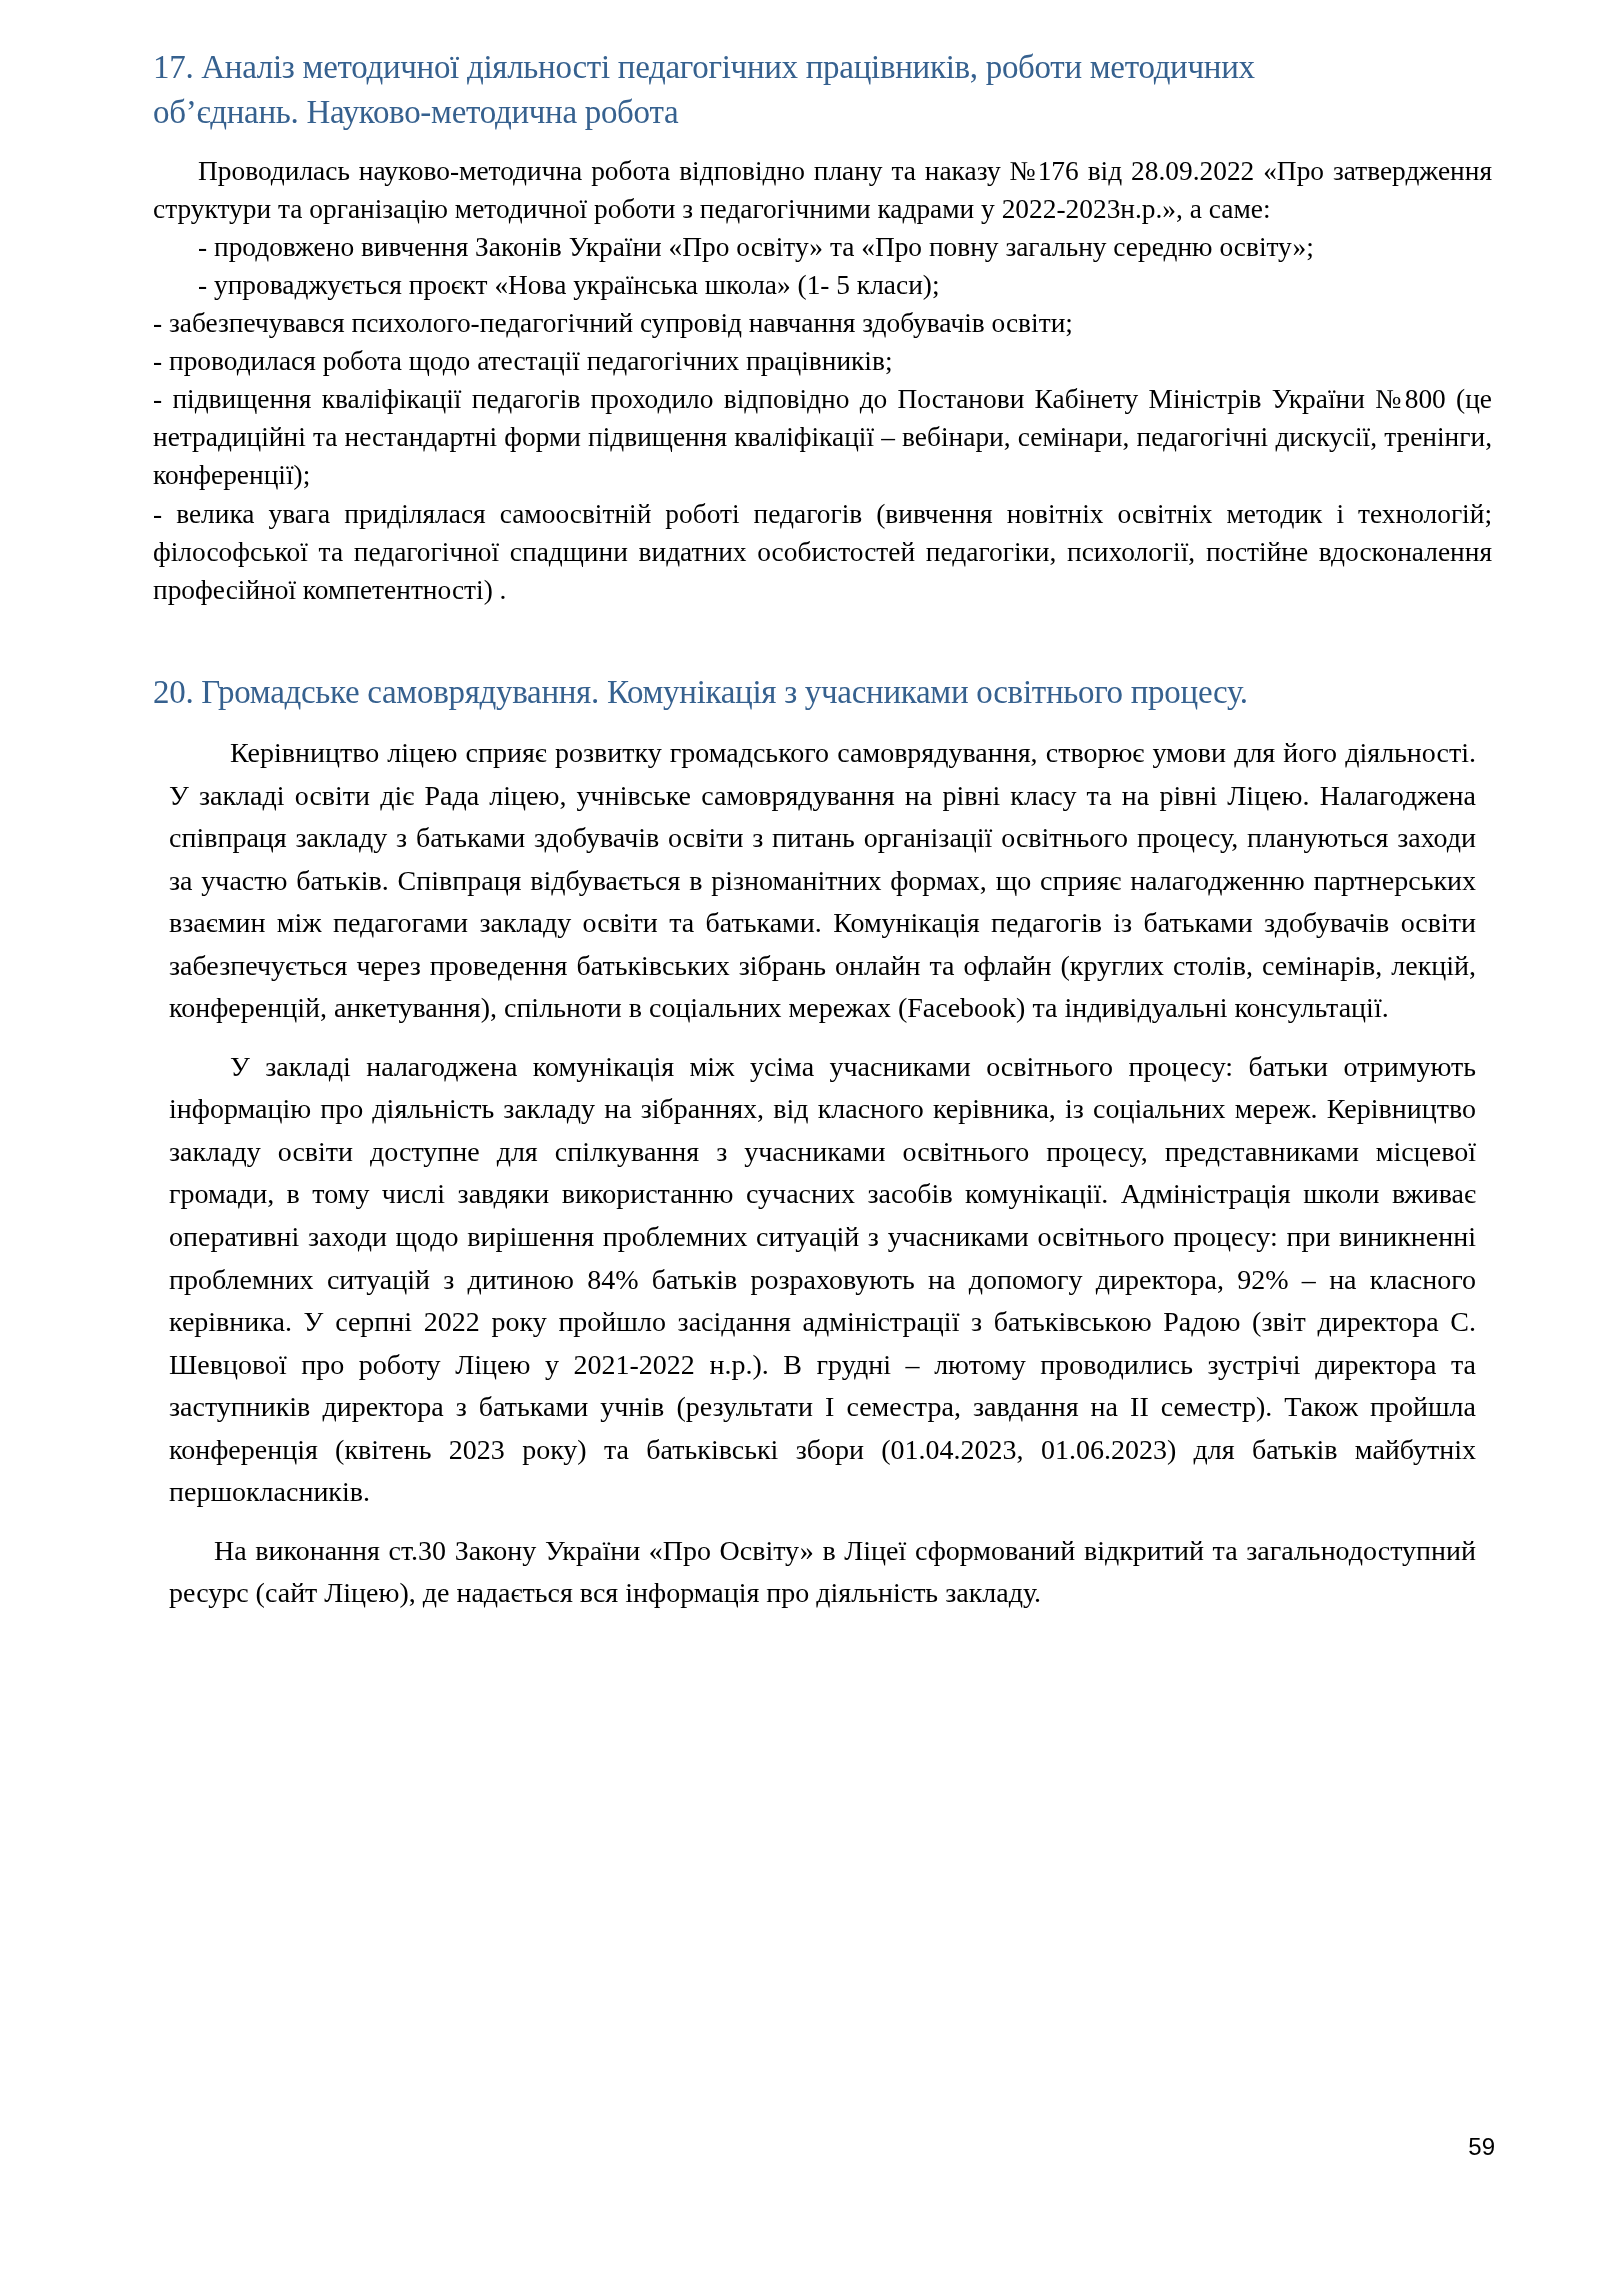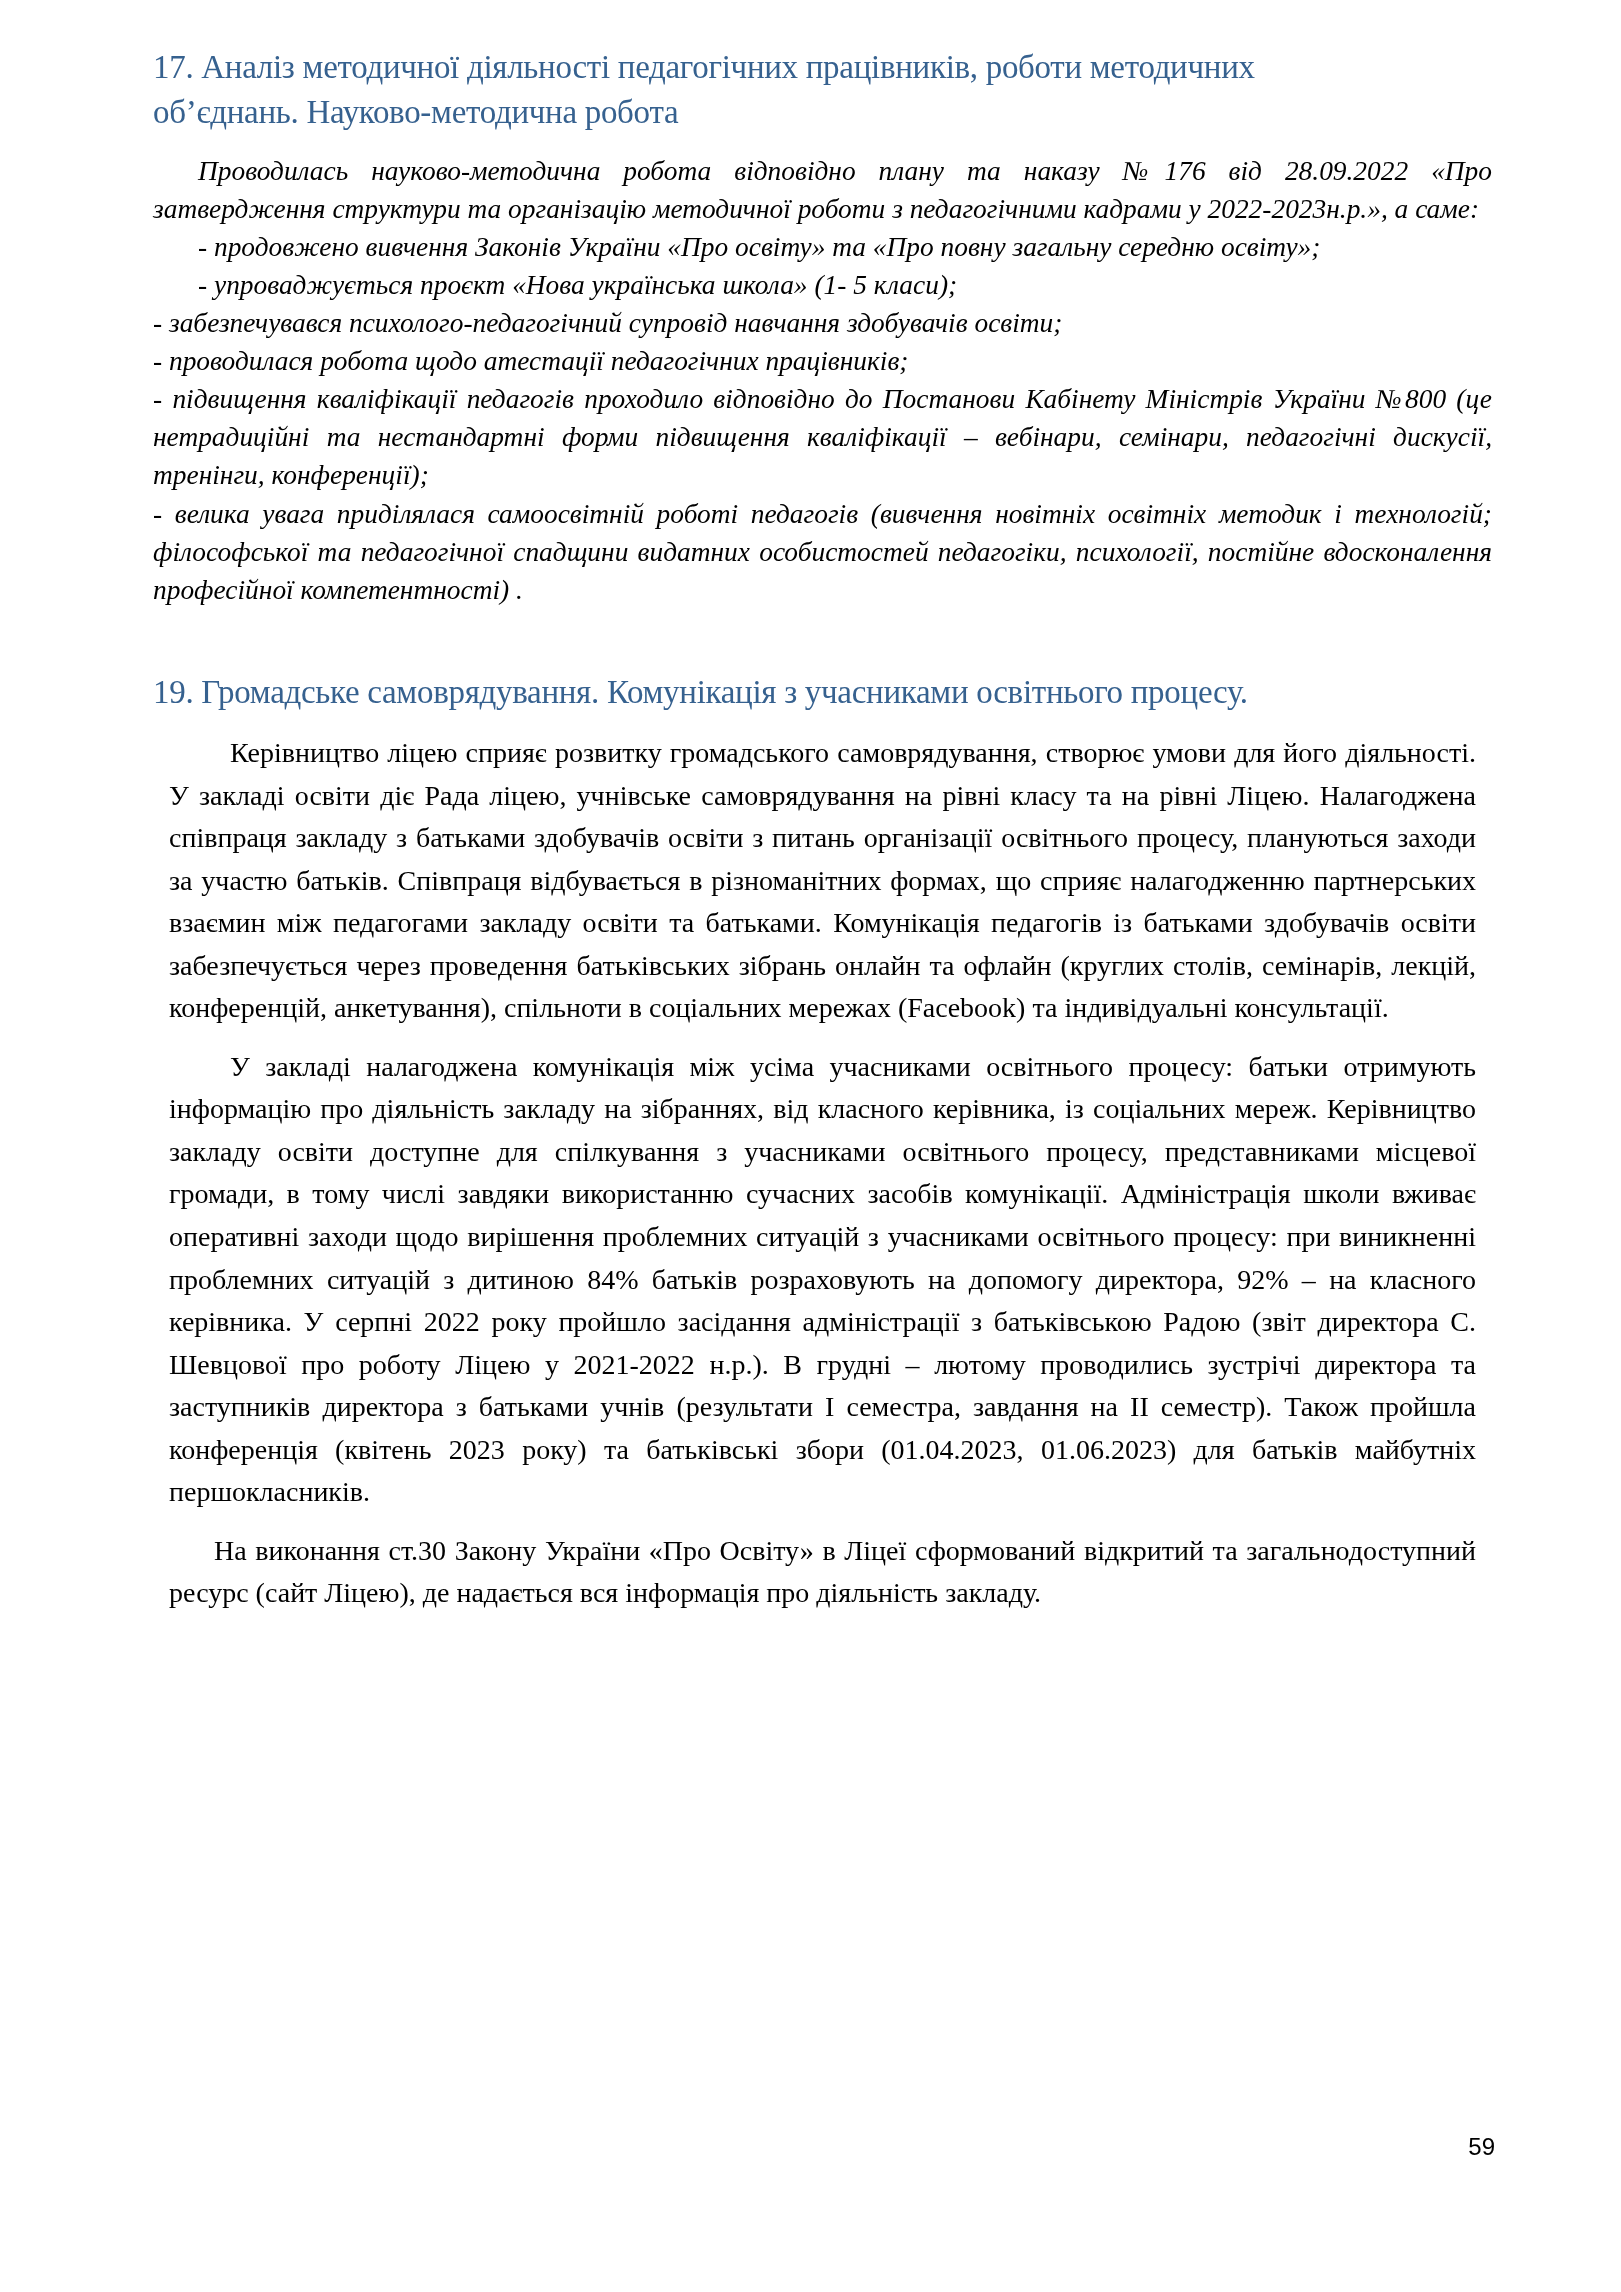--- a/index.html
+++ b/index.html
@@ -30,21 +30,20 @@
     letter-spacing: -0.3px;
     margin: 0 0 17.6px 0;
     max-width: 1166px;
     text-align: left;
   }
   .sec17 p {
     margin: 0;
     font-size: 27.4px;
     line-height: 1.39;
     text-align: justify;
-    font-style: italic;
   }
   .sec18 {
     margin-top: 61px;
   }
   .sec18 p {
     margin: 16px;
     font-size: 28px;
     line-height: 1.52;
     text-align: justify;
   }
@@ -72,21 +71,21 @@
     <p class="indent">- продовжено вивчення Законів України «Про освіту» та «Про повну загальну середню освіту»;</p>
     <p class="indent">- упроваджується проєкт «Нова українська школа» (1- 5 класи);</p>
 
     <p class="flush">- забезпечувався психолого-педагогічний супровід навчання здобувачів освіти;</p>
     <p class="flush">- проводилася робота щодо атестації педагогічних працівників;</p>
     <p class="flush">- підвищення кваліфікації педагогів  проходило відповідно до Постанови Кабінету Міністрів України №800 (це нетрадиційні та нестандартні форми підвищення кваліфікації – вебінари, семінари, педагогічні дискусії, тренінги, конференції);</p>
     <p class="flush">- велика увага приділялася  самоосвітній роботі педагогів (вивчення  новітніх  освітніх методик  і  технологій;  філософської  та  педагогічної  спадщини  видатних  особистостей педагогіки, психології, постійне вдосконалення професійної компетентності) .</p>
   </section>
 
   <section class="sec18">
-    <h1 class="heading">19. Громадське самоврядування. Комунікація з учасниками освітнього процесу.</h1>
+    <h1 class="heading">20. Громадське самоврядування. Комунікація з учасниками освітнього процесу.</h1>
 
     <p class="indent-lg">Керівництво ліцею сприяє розвитку громадського самоврядування,  створює умови для його діяльності.  У закладі освіти діє Рада ліцею, учнівське самоврядування на рівні класу та на рівні Ліцею.  Налагоджена  співпраця закладу з батьками здобувачів освіти з питань організації  освітнього  процесу,  плануються   заходи  за  участю  батьків.  Співпраця відбувається в різноманітних формах, що сприяє налагодженню партнерських взаємин між педагогами закладу освіти та батьками. Комунікація педагогів із батьками здобувачів освіти забезпечується через проведення батьківських зібрань онлайн та офлайн (круглих столів, семінарів, лекцій, конференцій, анкетування), спільноти в соціальних мережах (Facebook) та індивідуальні консультації.</p>
     <p class="indent-lg">У закладі налагоджена комунікація між усіма учасниками освітнього процесу:  батьки отримують інформацію про діяльність закладу на зібраннях, від класного керівника, із соціальних мереж. Керівництво закладу освіти доступне для спілкування з учасниками освітнього процесу, представниками місцевої громади, в тому числі завдяки використанню сучасних засобів комунікації. Адміністрація школи вживає оперативні заходи щодо вирішення проблемних ситуацій з учасниками  освітнього процесу: при виникненні проблемних ситуацій з дитиною 84% батьків розраховують на допомогу директора, 92% – на класного керівника. У серпні 2022 року пройшло засідання адміністрації  з  батьківською Радою (звіт директора С. Шевцової про роботу Ліцею у 2021-2022 н.р.). В грудні – лютому проводились зустрічі директора та заступників директора з батьками учнів (результати І семестра, завдання на ІІ семестр). Також пройшла конференція (квітень 2023 року) та батьківські збори (01.04.2023, 01.06.2023) для батьків майбутніх першокласників.</p>
     <p class="indent">На виконання ст.30 Закону України «Про Освіту» в Ліцеї сформований відкритий та загальнодоступний ресурс (сайт Ліцею), де надається вся інформація про діяльність закладу.</p>
   </section>
 
 </div>
 
 <div class="page-number">59</div>
 

